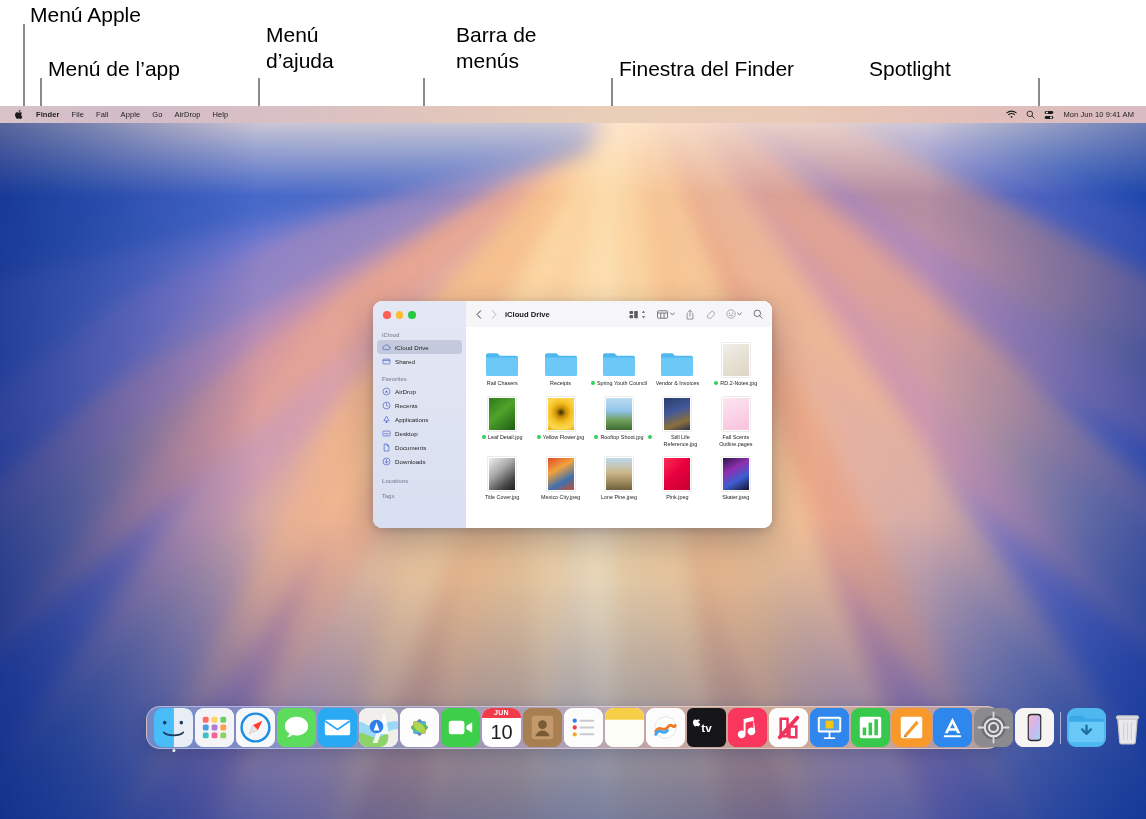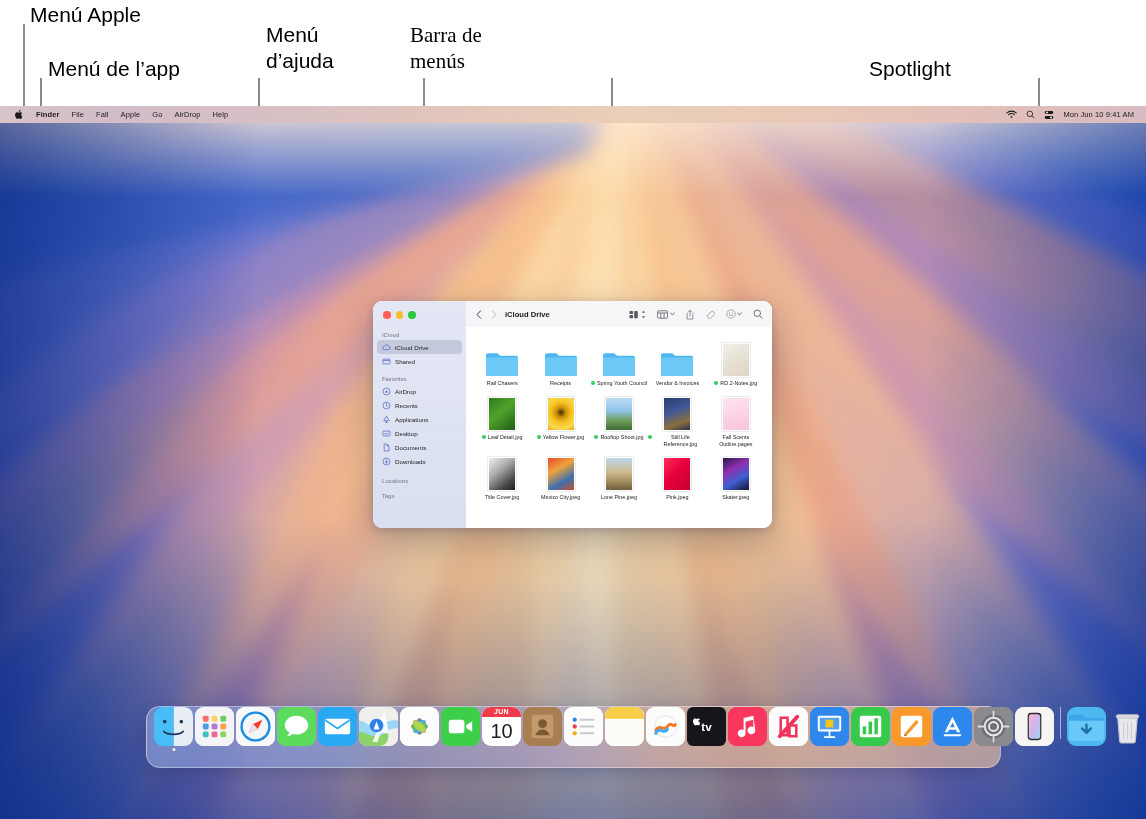--- a/index.html
+++ b/index.html
@@ -128,30 +128,30 @@
   .fw-label {
     font-size: 5.4px; color: #1d1d1f; text-align: center; line-height: 1.25;
     margin-top: 3px; max-width: 62px; display: flex; align-items: flex-start;
     justify-content: center; gap: 2px;
   }
   .tagdot { width: 4px; height: 4px; border-radius: 50%; background: #30d158; flex: none; margin-top: 1.2px; }
   .photo { width: 28px; height: 34px; border: 1.4px solid #fff; box-shadow: 0 0 1px rgba(0,0,0,.45); object-fit: cover; }
 
   
   #dock {
-    position: absolute; left: 146px; top: 706px; width: 855px; height: 62px;
+    position: absolute; left: 146px; top: 706px; width: 855px; height: 43px;
     border-radius: 14px; z-index: 6;
     background: linear-gradient(to right,
       rgba(150,175,235,0.55) 0%, rgba(135,165,230,0.5) 25%,
       rgba(180,165,215,0.5) 45%, rgba(235,185,175,0.5) 60%,
       rgba(248,200,155,0.55) 78%, rgba(250,205,160,0.55) 100%);
     backdrop-filter: blur(18px);
     border: 1px solid rgba(255,255,255,0.38);
     box-shadow: 0 5px 16px rgba(10,30,90,0.25);
-    display: flex; padding: 0 7px; gap: 2px;
+    display: flex; align-items: center; padding: 0 7px; gap: 2px;
   }
   .dock-icon { width: 39px; height: 39px; border-radius: 9px; flex: none; position: relative; }
   .dock-sep { width: 1px; height: 32px; background: rgba(255,255,255,0.55); margin: 0 4px; flex: none; }
   .running-dot {
     position: absolute; bottom: -5px; left: 50%; transform: translateX(-50%);
     width: 3.2px; height: 3.2px; border-radius: 50%; background: rgba(255,255,255,0.92);
   }
 </style>
 </head>
 <body>
@@ -161,25 +161,26 @@
   <div class="callout" style="left:30px; top:2px;">Menú Apple</div>
   <div class="leader leader-v" style="left:23px; top:24px; height:82px;"></div>
 
   <div class="callout" style="left:48px; top:56px;">Menú de l’app</div>
   <div class="leader leader-v" style="left:40px; top:78px; height:28px;"></div>
 
   <div class="callout" style="left:266px; top:22px;">Menú
 d’ajuda</div>
   <div class="leader leader-v" style="left:258px; top:78px; height:28px;"></div>
 
-  <div class="callout" style="left:410px; top:22px;font-family:Liberation Serif, serif;">Barra de
+  <div class="callout" style="left:456px; top:22px;">Barra de
 menús</div>
   <div class="leader leader-v" style="left:423px; top:78px; height:28px;"></div>
   <div class="leader leader-h" style="left:200px; top:113px; width:60px;"></div>
 
+  <div class="callout" style="left:619px; top:56px;">Finestra del Finder</div>
   <div class="leader leader-v" style="left:611px; top:78px; height:227px;"></div>
 
   <div class="callout" style="left:869px; top:56px;">Spotlight</div>
   <div class="leader leader-v" style="left:1038px; top:78px; height:28px;"></div>
 
   <div class="callout" style="left:170px; top:783px;">Finder</div>
   <div class="leader leader-v" style="left:164px; top:748px; height:36px;"></div>
 
   <div class="callout" style="left:531px; top:783px;">Configuració del sistema</div>
   <div class="leader leader-v" style="left:859px; top:748px; height:36px;"></div>

